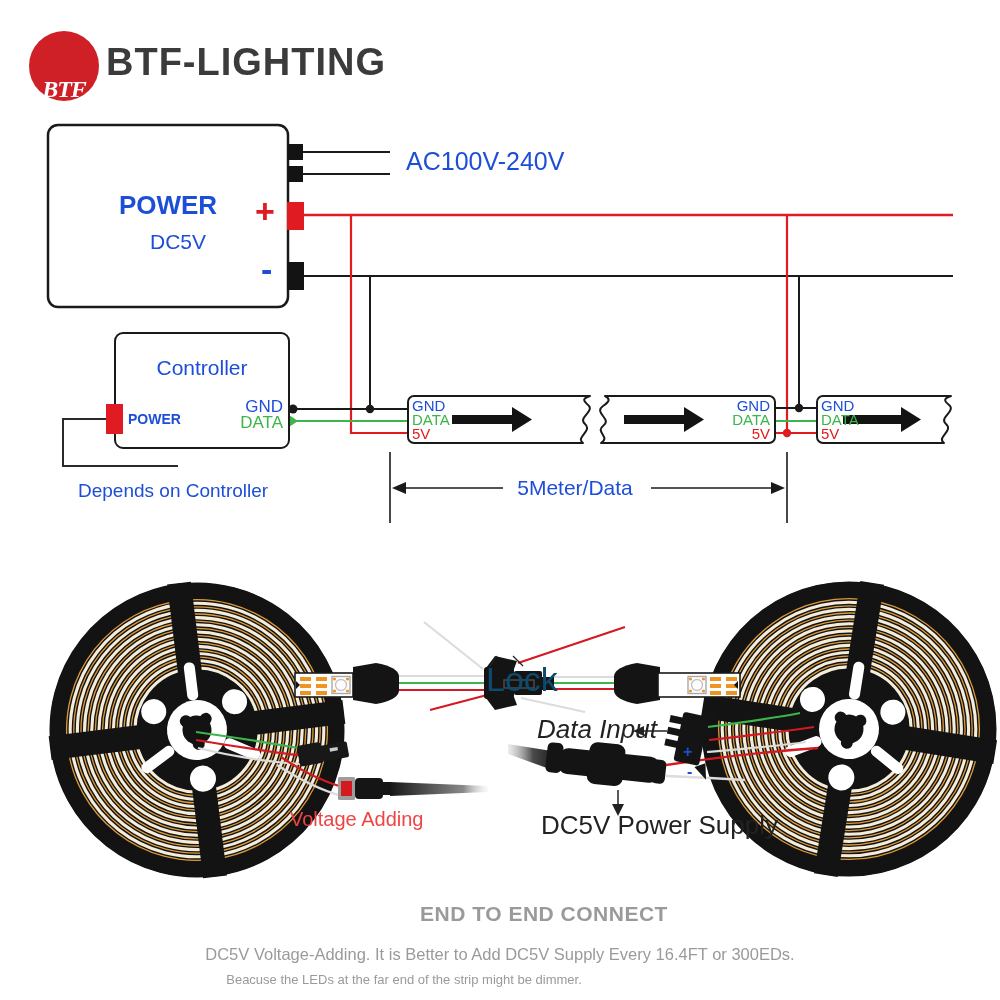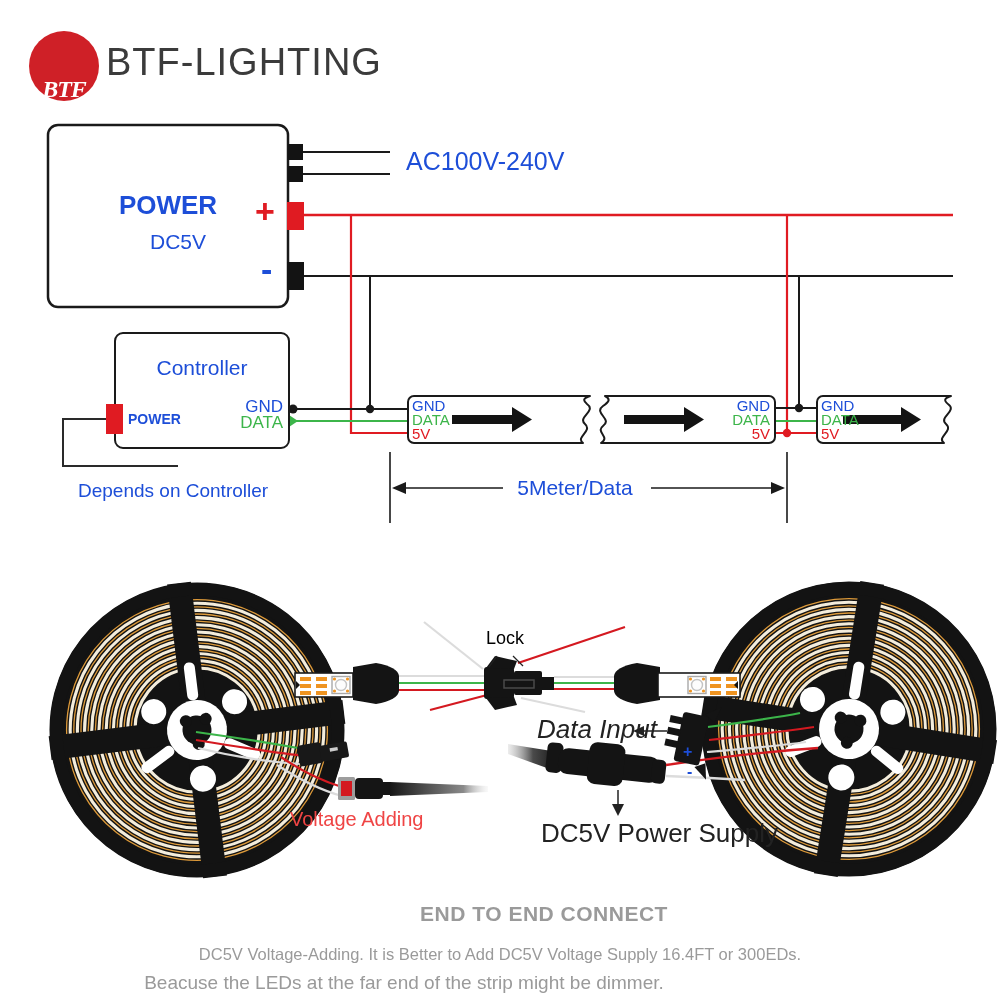--- a/index.html
+++ b/index.html
@@ -1,20 +1,20 @@
 <!DOCTYPE html>
 <html><head>
 <meta charset="utf-8">
 <style>
   html,body{margin:0;padding:0;background:#fff;}
   #stage{position:relative;width:1000px;height:1000px;background:#fff;overflow:hidden;
          font-family:"Liberation Sans", sans-serif;}
   svg{position:absolute;left:0;top:0;}
   .t{position:absolute;white-space:nowrap;color:#1d4ed8;line-height:1.05;}
-  .brand{font-size:38px;font-weight:normal;color:#3b3b3b;letter-spacing:1px;}
+  .brand{font-size:38px;font-weight:bold;color:#3b3b3b;letter-spacing:1px;}
   .logo{position:absolute;left:29px;top:31px;width:70px;height:70px;border-radius:50%;
         display:flex;align-items:center;justify-content:center;}
   .logo span{font-family:"Liberation Serif",serif;font-style:italic;font-weight:bold;
         font-size:24px;color:#fff;letter-spacing:-1px;margin-top:47px;}
   .ctr{text-align:center;}
   .rt{text-align:right;}
   .green{color:#3cb54a;}
   .red{color:#e01b22;}
   .gray{color:#9a9a9a;}
   .pin{font-size:15px;}
@@ -308,24 +308,24 @@
   <div class="t pin rt" style="left:714px;top:398px;width:56px;">GND</div>
   <div class="t pin rt green" style="left:714px;top:412px;width:56px;">DATA</div>
   <div class="t pin rt red" style="left:714px;top:426px;width:56px;">5V</div>
 
   <div class="t pin" style="left:821px;top:398px;">GND</div>
   <div class="t pin green" style="left:821px;top:412px;">DATA</div>
   <div class="t pin red" style="left:821px;top:426px;">5V</div>
 
   <div class="t ctr" style="left:500px;top:477px;width:150px;font-size:21px;">5Meter/Data</div>
 
-  <div class="t" style="left:486px;top:629px;font-size:18px;color:#000000;">Lock</div>
+  <div class="t" style="left:486px;top:662px;font-size:34px;color:#0c4a6e;">Lock</div>
   <div class="t" style="left:537px;top:716px;font-size:26px;color:#222;font-style:italic;">Data Input</div>
   <div class="t" style="left:290px;top:809px;font-size:20px;color:#ef4444;">Voltage Adding</div>
-  <div class="t" style="left:541px;top:812px;font-size:26px;color:#222;margin-top:8px;">DC5V Power Supply</div>
+  <div class="t" style="left:541px;top:812px;font-size:26px;color:#222;">DC5V Power Supply</div>
   <div class="t" style="left:683px;top:744px;font-size:16px;font-weight:bold;">+</div>
   <div class="t" style="left:687px;top:764px;font-size:16px;font-weight:bold;">-</div>
 
   <div class="t ctr gray" style="left:0;top:903px;width:1000px;font-size:21px;font-weight:bold;letter-spacing:0.5px;padding-left:44px;">END TO END CONNECT</div>
-  <div class="t ctr gray" style="left:0;top:946px;width:1000px;font-size:16.5px;">DC5V Voltage-Adding. It is Better to Add DC5V Voltage Supply 16.4FT or 300EDs.</div>
-  <div class="t ctr gray" style="left:0;top:973px;width:808px;font-size:19px;">Beacuse the LEDs at the far end of the strip might be dimmer.</div>
+  <div class="t ctr gray" style="left:0;top:946px;width:1000px;font-size:16.5px;">DC5V Voltage-Adding. It is Better to Add DC5V Supply Every 16.4FT or 300EDs.</div>
+  <div class="t ctr gray" style="left:0;top:973px;width:808px;font-size:13px;">Beacuse the LEDs at the far end of the strip might be dimmer.</div>
 
 </div>
 
 </body></html>

